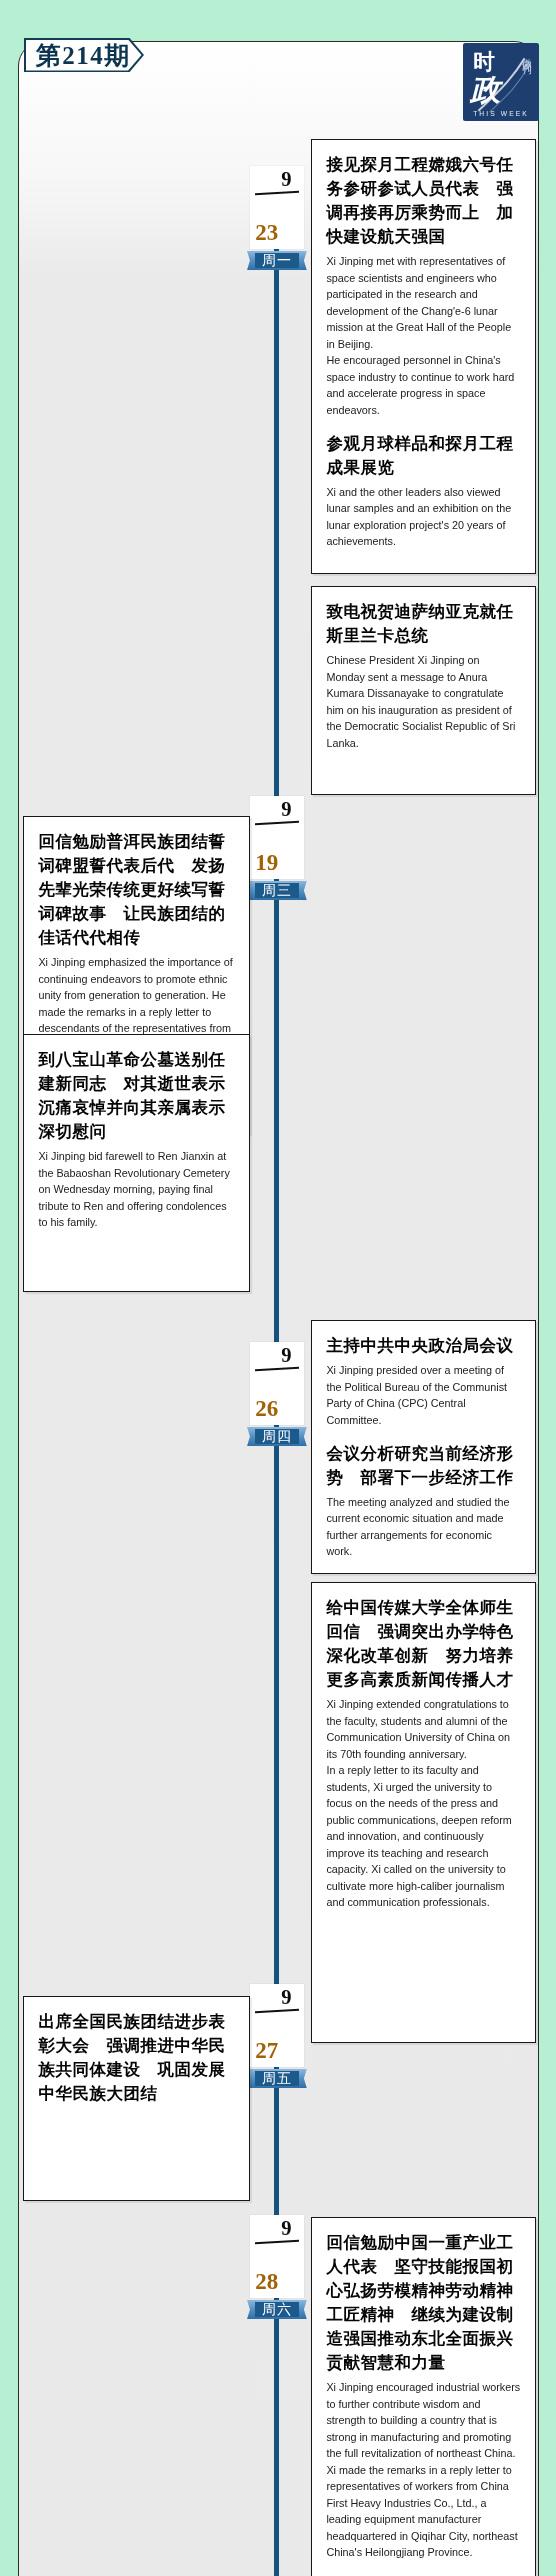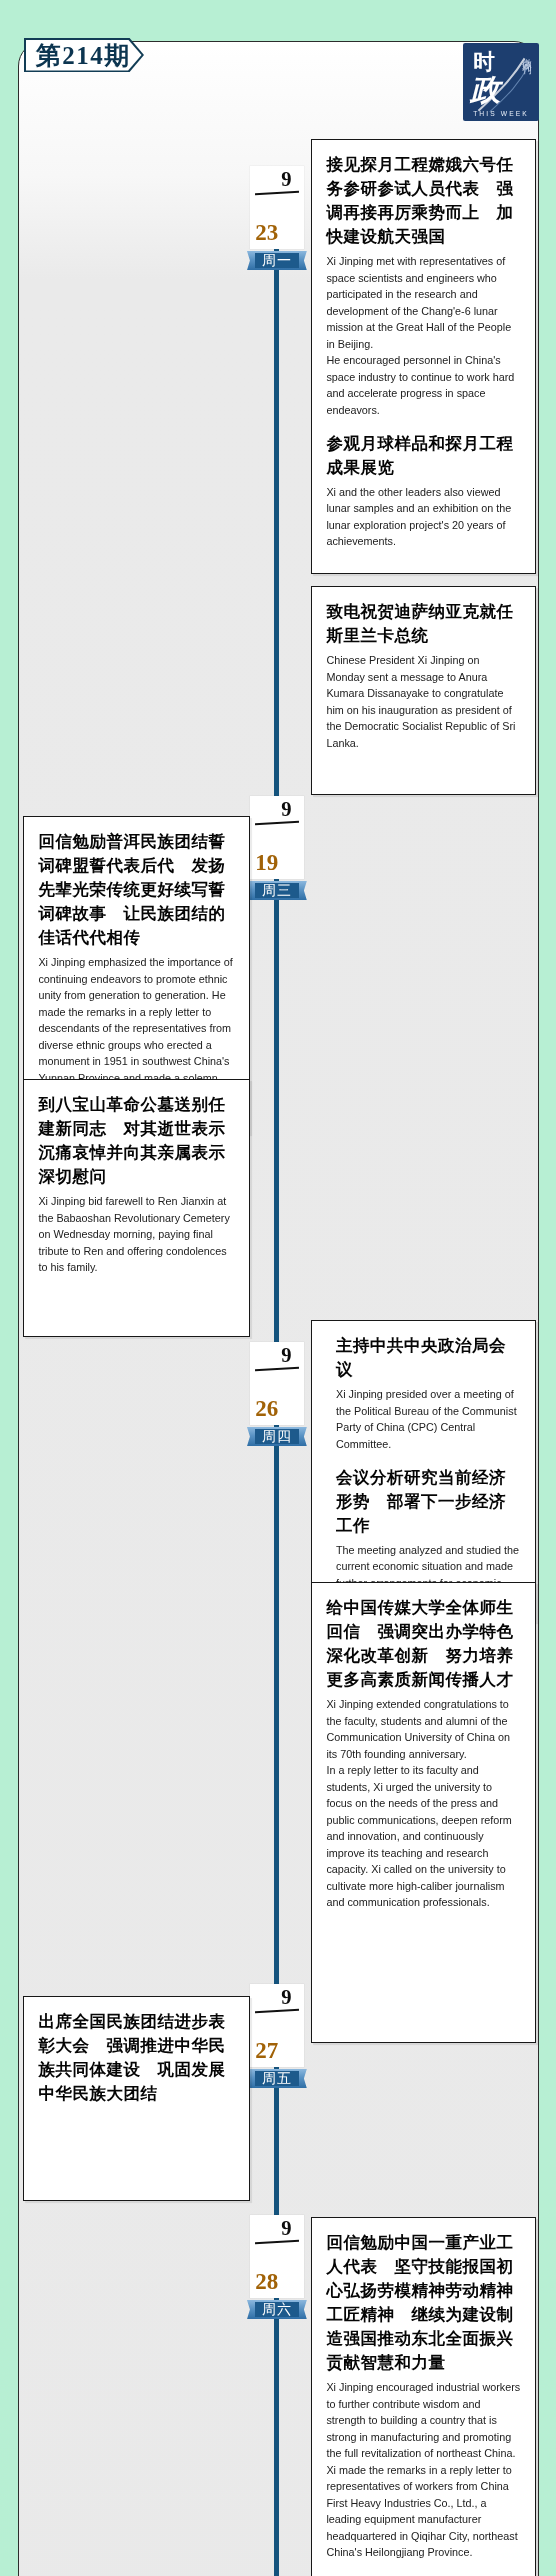--- a/index.html
+++ b/index.html
@@ -146,27 +146,27 @@
           <h2 class="title">致电祝贺迪萨纳亚克就任斯里兰卡总统</h2>
           <p class="en">Chinese President Xi Jinping on Monday sent a message to Anura Kumara Dissanayake to congratulate him on his inauguration as president of the Democratic Socialist Republic of Sri Lanka.</p>
         </div>
       </article>
       <article class="card left" style="top: 816px; min-height: 309px;">
         <div class="block">
           <h2 class="title">回信勉励普洱民族团结誓词碑盟誓代表后代　发扬先辈光荣传统更好续写誓词碑故事　让民族团结的佳话代代相传</h2>
           <p class="en">Xi Jinping emphasized the importance of continuing endeavors to promote ethnic unity from generation to generation. He made the remarks in a reply letter to descendants of the representatives from diverse ethnic groups who erected a monument in 1951 in southwest China's Yunnan Province and made a solemn pledge to stay united and follow the Party.</p>
         </div>
       </article>
-      <article class="card left" style="top: 1079px; min-height: 258px;">
+      <article class="card left" style="top: 1034px; min-height: 258px;">
         <div class="block">
           <h2 class="title">到八宝山革命公墓送别任建新同志　对其逝世表示沉痛哀悼并向其亲属表示深切慰问</h2>
           <p class="en">Xi Jinping bid farewell to Ren Jianxin at the Babaoshan Revolutionary Cemetery on Wednesday morning, paying final tribute to Ren and offering condolences to his family.</p>
         </div>
       </article>
-      <article class="card right" style="top: 1320px; min-height: 244px; padding-left: 24px;">
+      <article class="card right" style="top: 1320px; min-height: 244px;">
         <div class="block">
           <h2 class="title">主持中共中央政治局会议</h2>
           <p class="en">Xi Jinping presided over a meeting of the Political Bureau of the Communist Party of China (CPC) Central Committee.</p>
         </div>
         <div class="block">
           <h2 class="title">会议分析研究当前经济形势　部署下一步经济工作</h2>
           <p class="en">The meeting analyzed and studied the current economic situation and made further arrangements for economic work.</p>
         </div>
       </article>
       <article class="card right" style="top: 1582px; min-height: 461px;">

